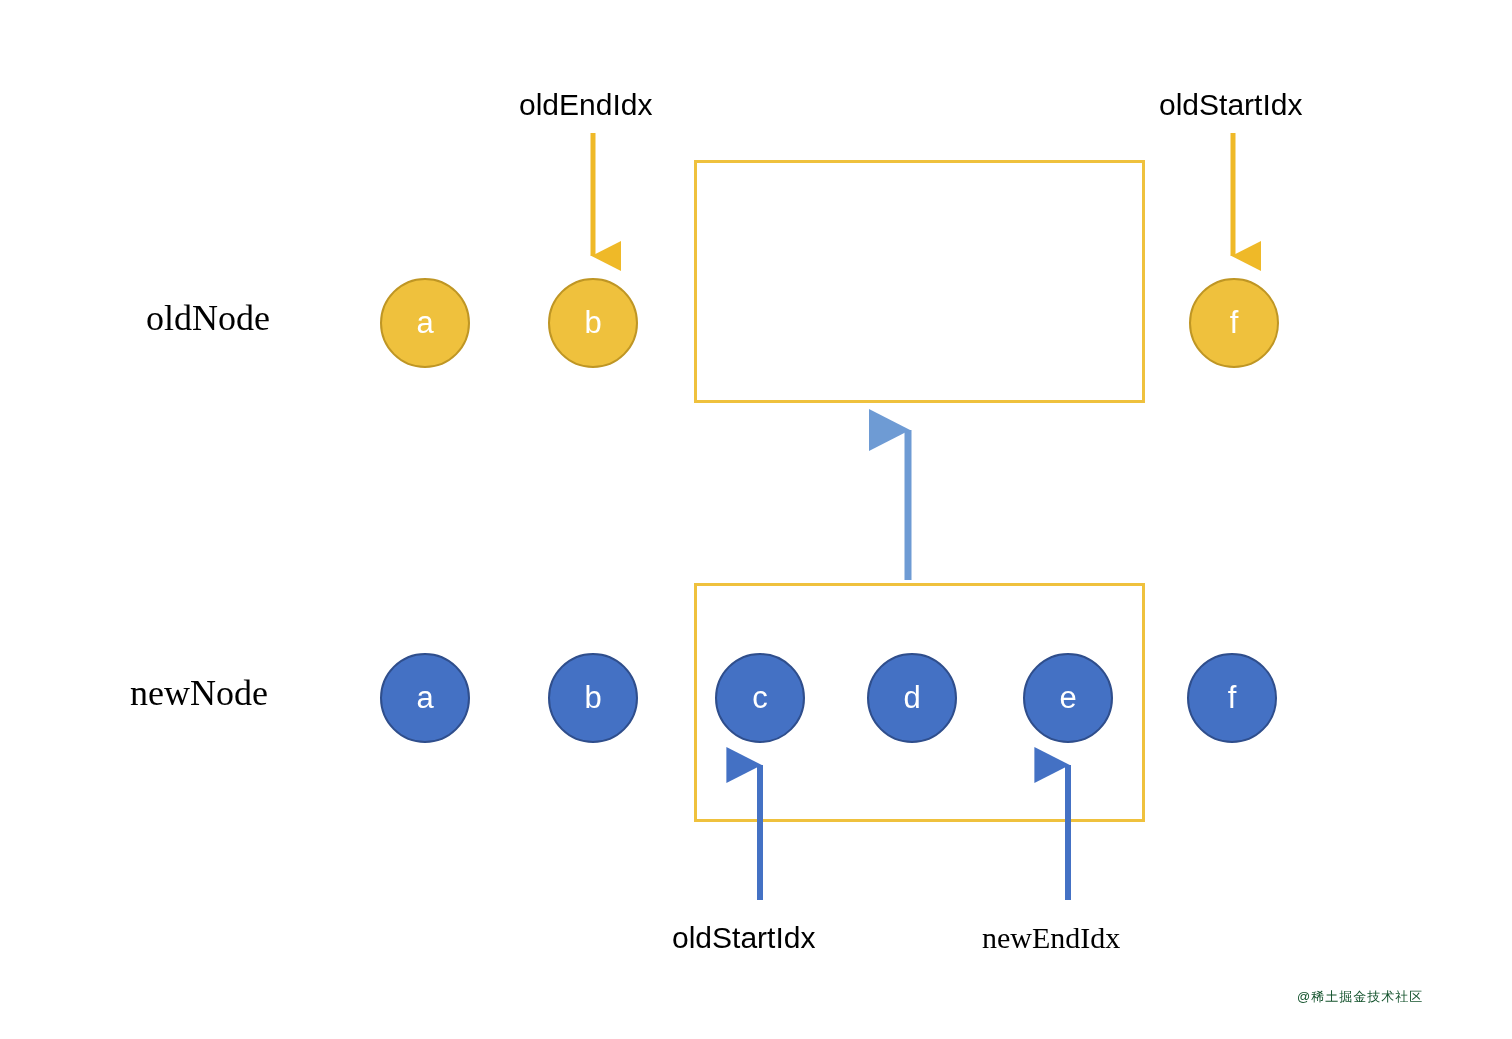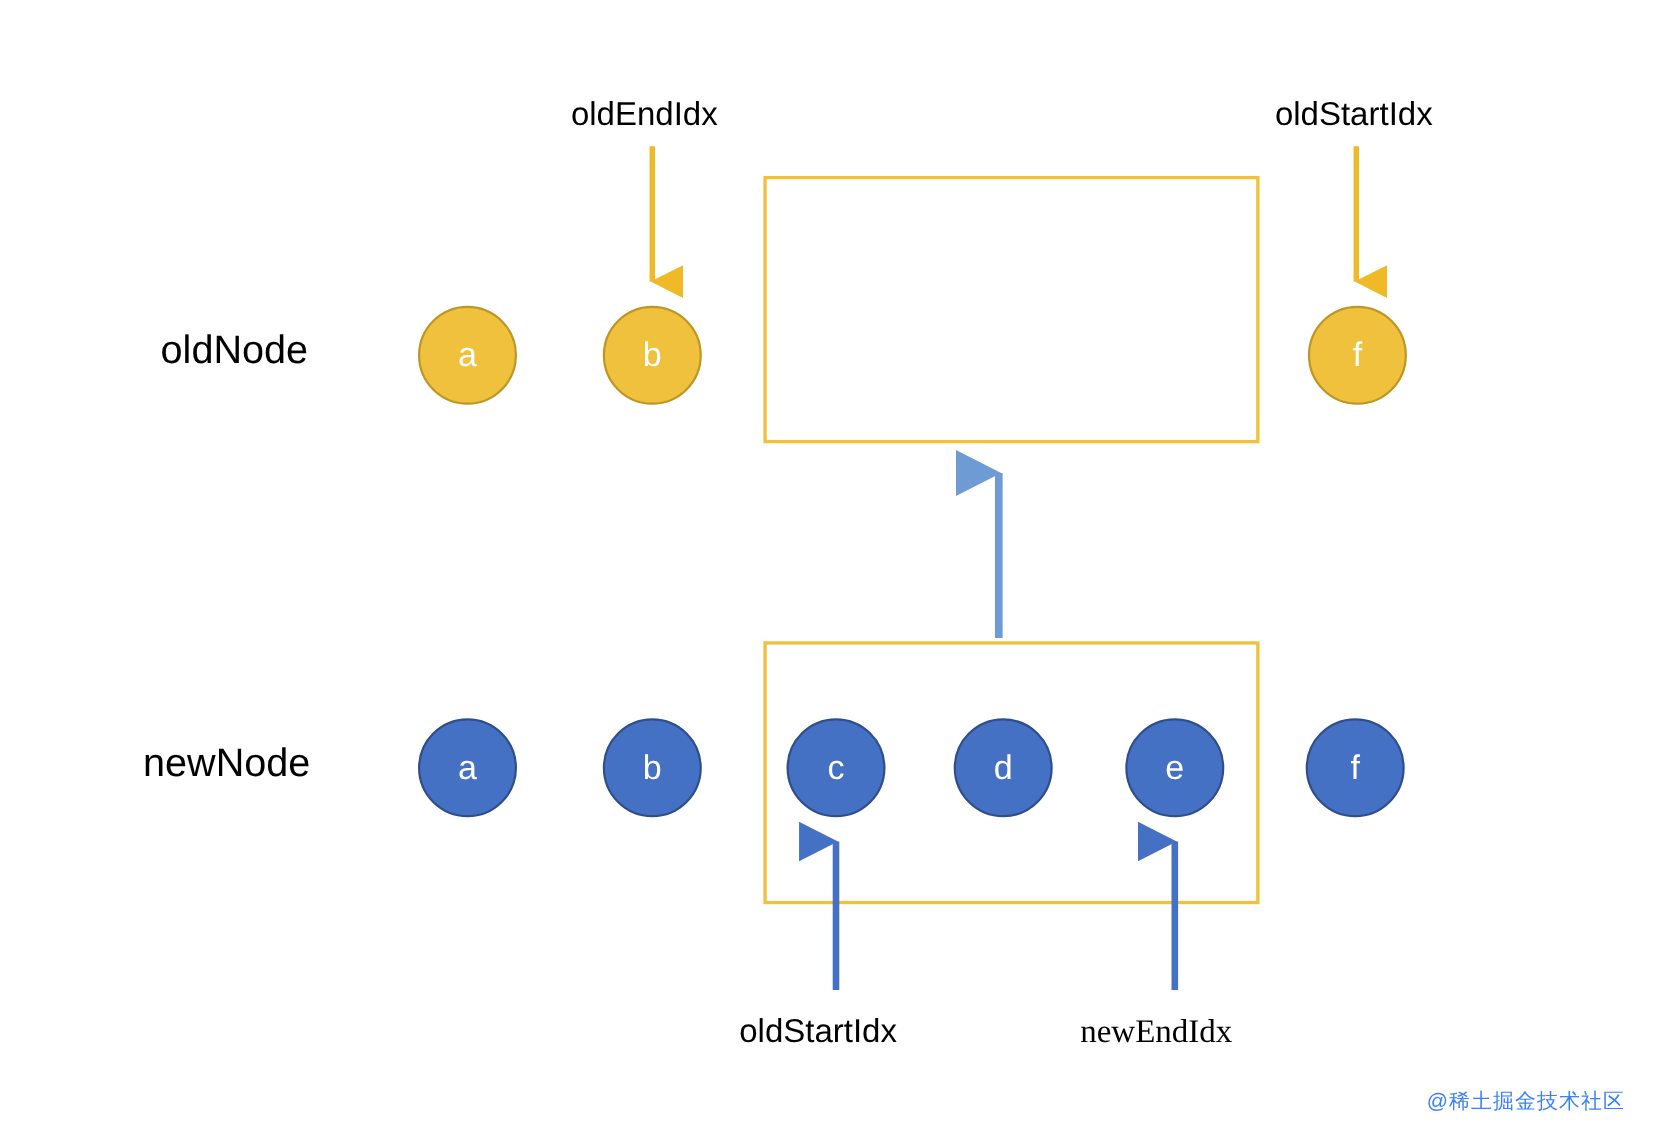--- a/index.html
+++ b/index.html
@@ -17,20 +17,21 @@
     height: 1039px;
     background: #ffffff;
     overflow: hidden;
   }
   .row-label {
     position: absolute;
     font-size: 36px;
     color: #000000;
     white-space: nowrap;
     line-height: 1;
+    font-family: Liberation Serif, serif;
   }
   .idx-label {
     position: absolute;
     font-size: 30px;
     color: #000000;
     white-space: nowrap;
     line-height: 1;
   }
   .node {
     position: absolute;
@@ -61,22 +62,22 @@
   .svg-layer {
     position: absolute;
     left: 0;
     top: 0;
     width: 1512px;
     height: 1039px;
     pointer-events: none;
   }
   .watermark {
     position: absolute;
-    font-size: 19px;
-    color: #3b82f6;
+    font-size: 13px;
+    color: #14532d;
     white-space: nowrap;
     letter-spacing: 1px;
     text-align: center;
   }
 </style>
 </head>
 <body>
 
 <div id="canvas">
 

